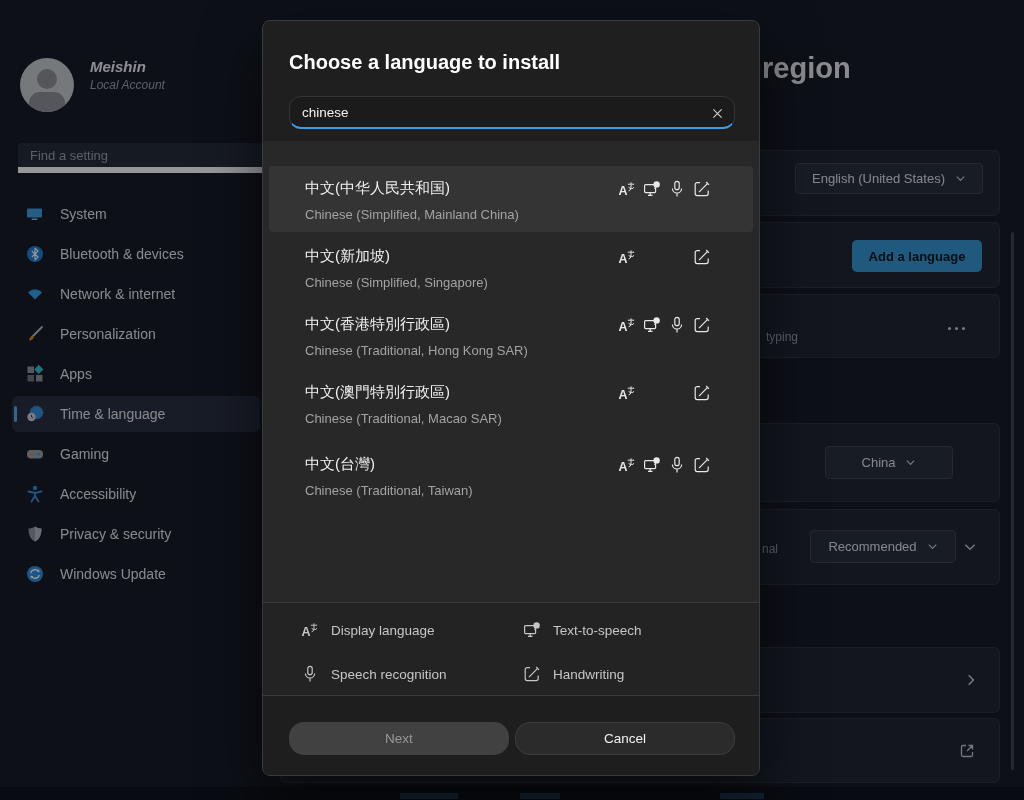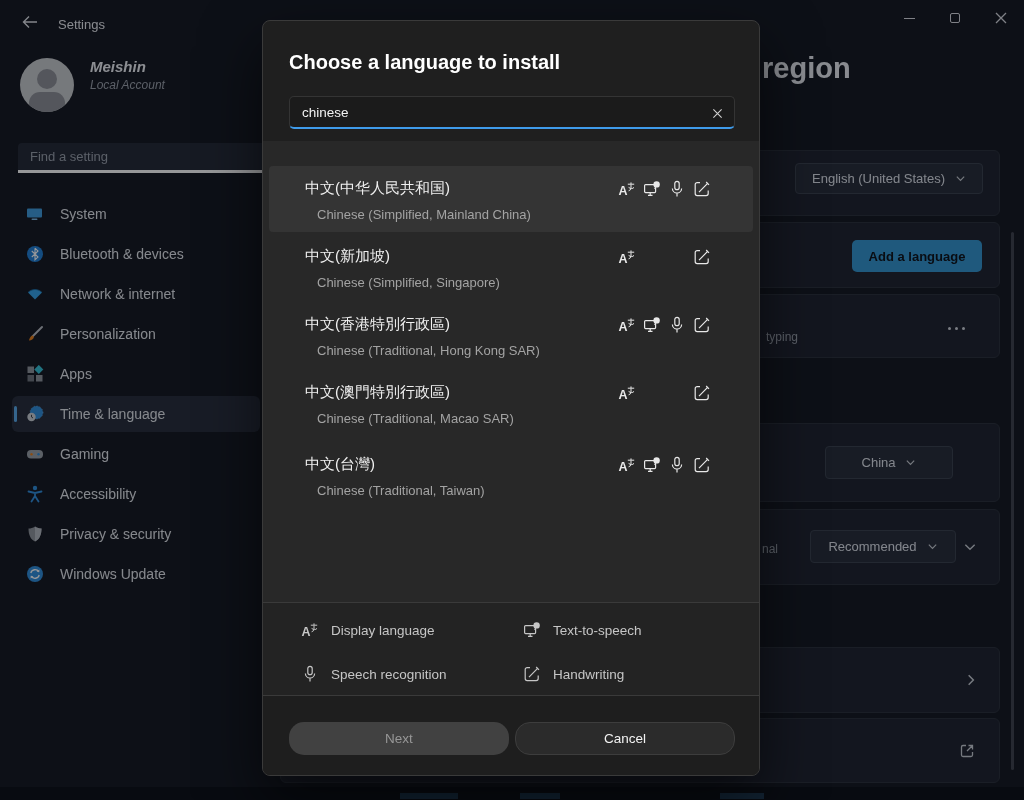--- a/index.html
+++ b/index.html
@@ -18,21 +18,21 @@
 
   
   .account { position:absolute; left:20px; top:58px; display:flex; align-items:flex-start; gap:16px; z-index:1;font-style:italic; }
   .avatar { width:54px; height:54px; border-radius:50%; background:#c9cbce; position:relative; overflow:hidden; }
   .avatar .head { position:absolute; left:17px; top:11px; width:20px; height:20px; border-radius:50%; background:#8d9096; }
   .avatar .torso { position:absolute; left:9px; top:34px; width:36px; height:22px; border-radius:11px; background:#8d9096; }
   .acct-name { font-size:15px; font-weight:700; color:#eef0f4; }
   .acct-type { font-size:12px; color:#9ba1ab; margin-top:3px; }
 
   
-  .find-box { position:absolute; left:18px; top:143px; width:248px; height:30px; background:#232834; border:none; border-bottom:3px solid #ffffff; border-radius:4px 4px 0 0; color:#e8eaee; font-size:13px; padding:0 12px; z-index:1; font-family:inherit; }
+  .find-box { position:absolute; left:18px; top:143px; width:248px; height:30px; background:#232834; border:none; border-bottom:6px solid #ffffff; border-radius:4px 4px 0 0; color:#e8eaee; font-size:13px; padding:0 12px; z-index:1; font-family:inherit; }
   .find-box::placeholder { color:#9aa0ab; }
   .sidebar { position:absolute; left:12px; top:196px; width:248px; z-index:1; }
   .side-item { position:relative; height:36px; margin-bottom:4px; border-radius:6px; display:flex; align-items:center; padding-left:14px; gap:16px; color:#e2e5ea; font-size:14px; }
   .side-item.selected { background:#262c39; }
   .side-item.selected .accent-pill { position:absolute; left:2px; top:10px; width:3px; height:16px; border-radius:2px; background:#58a9e8; }
   .side-icon { width:18px; height:18px; flex:0 0 18px; }
 
   
   .page-title { position:absolute; left:588px; top:52px; font-size:29px; font-weight:700; color:#e8ebf0; z-index:1; white-space:nowrap; }
   .card { position:absolute; background:#1e222d; border:1px solid #2a2f3a; border-radius:6px; z-index:1; }
@@ -45,62 +45,41 @@
   .scrollbar-thumb { position:absolute; left:1011px; top:232px; width:3px; height:538px; background:#3f434d; border-radius:2px; z-index:2; }
   .bottom-strip { position:absolute; left:0; top:787px; width:1024px; height:13px; background:#0c0f16; z-index:1; }
   .bottom-strip i { position:absolute; top:6px; height:6px; background:#1d3750; display:block; }
 
   
   .scrim { position:absolute; inset:0; background:rgba(4,6,12,0.42); z-index:5; }
 
   
   .dialog { position:absolute; left:262px; top:20px; width:498px; height:756px; background:#1f1f1f; border:1px solid #3a3a3a; border-radius:8px; z-index:10; box-shadow:0 25px 60px rgba(0,0,0,0.6); overflow:hidden; }
   .dlg-title { position:absolute; left:26px; top:30px; font-size:20px; font-weight:700; color:#ffffff; }
-  .dlg-search { position:absolute; left:26px; top:75px; width:446px; height:33px; background:#1b1b1b; border:1px solid #343434; border-bottom:2px solid #3f9bea; border-radius:5px; color:#f2f2f2; font-size:13.5px; padding:0 34px 0 12px; font-family:inherit; }
+  .dlg-search { position:absolute; left:26px; top:75px; width:446px; height:33px; background:#1b1b1b; border:1px solid #343434; border-bottom:2px solid #3f9bea; border-radius:12px; color:#f2f2f2; font-size:13.5px; padding:0 34px 0 12px; font-family:inherit; }
   .dlg-clear { position:absolute; left:444px; top:82px; width:20px; height:20px; color:#cfcfcf; display:flex; align-items:center; justify-content:center; }
   .dlg-list { position:absolute; left:0; top:120px; width:496px; height:461px; background:#282828; }
   .lang-row { position:absolute; left:6px; width:484px; height:66px; border-radius:4px; }
   .lang-row.selected { background:#343434; }
   .lang-title { position:absolute; left:36px; top:13px; font-size:15px; color:#f0f0f0; }
-  .lang-sub { position:absolute; left:36px; top:41px; font-size:13px; color:#a3a3a3;margin-left:12px; }
+  .lang-sub { position:absolute; left:36px; top:41px; font-size:13px; color:#a3a3a3; }
   .lang-icons { position:absolute; right:42px; top:14px; display:flex; gap:7px; }
   .cap-icon { width:18px; height:18px; }
   .dlg-legend { position:absolute; left:0; top:581px; width:496px; height:93px; background:#232323; border-top:1px solid #3a3a3a; }
   .legend-item { position:absolute; display:flex; align-items:center; gap:12px; color:#c6c6c6; font-size:13.5px; }
   .dlg-footer { position:absolute; left:0; top:674px; width:496px; height:82px; background:#1e1e1e; border-top:1px solid #3a3a3a; }
   .dlg-btn { position:absolute; top:26px; width:220px; height:33px; border-radius:15px; display:flex; align-items:center; justify-content:center; font-size:13.5px; }
   .btn-next { left:26px; background:#414141; color:#979797; }
   .btn-cancel { left:252px; background:#2b2b2b; border:1px solid #3d3d3d; color:#f2f2f2; }
 </style>
 </head>
 <body>
 
 <div id="screen">
 
-  <div class="titlebar">
-    <div class="back-btn">
-      <svg width="16" height="14" viewBox="0 0 16 14">
-          <path d="M15 7 H2 M7 1.5 L1.5 7 L7 12.5" stroke="#dfe2e8" stroke-width="1.4" fill="none"></path>
-        </svg>
-    </div>
-    <div class="app-title">Settings</div>
-    <div class="win-controls">
-      <div class="win-btn">
-          <span class="min-glyph"></span>
-        </div>
-      <div class="win-btn">
-          <span class="max-glyph"></span>
-        </div>
-      <div class="win-btn">
-        <svg width="12" height="12" viewBox="0 0 12 12">
-            <path d="M1 1 L11 11 M11 1 L1 11" stroke="#d7dae0" stroke-width="1.3"></path>
-          </svg>
-      </div>
-    </div>
-  </div>
 
   <div class="account">
     <div class="avatar">
         <div class="head"></div>
         <div class="torso"></div>
       </div>
     <div>
       <div class="acct-name">Meishin</div>
       <div class="acct-type">Local Account</div>
     </div>

